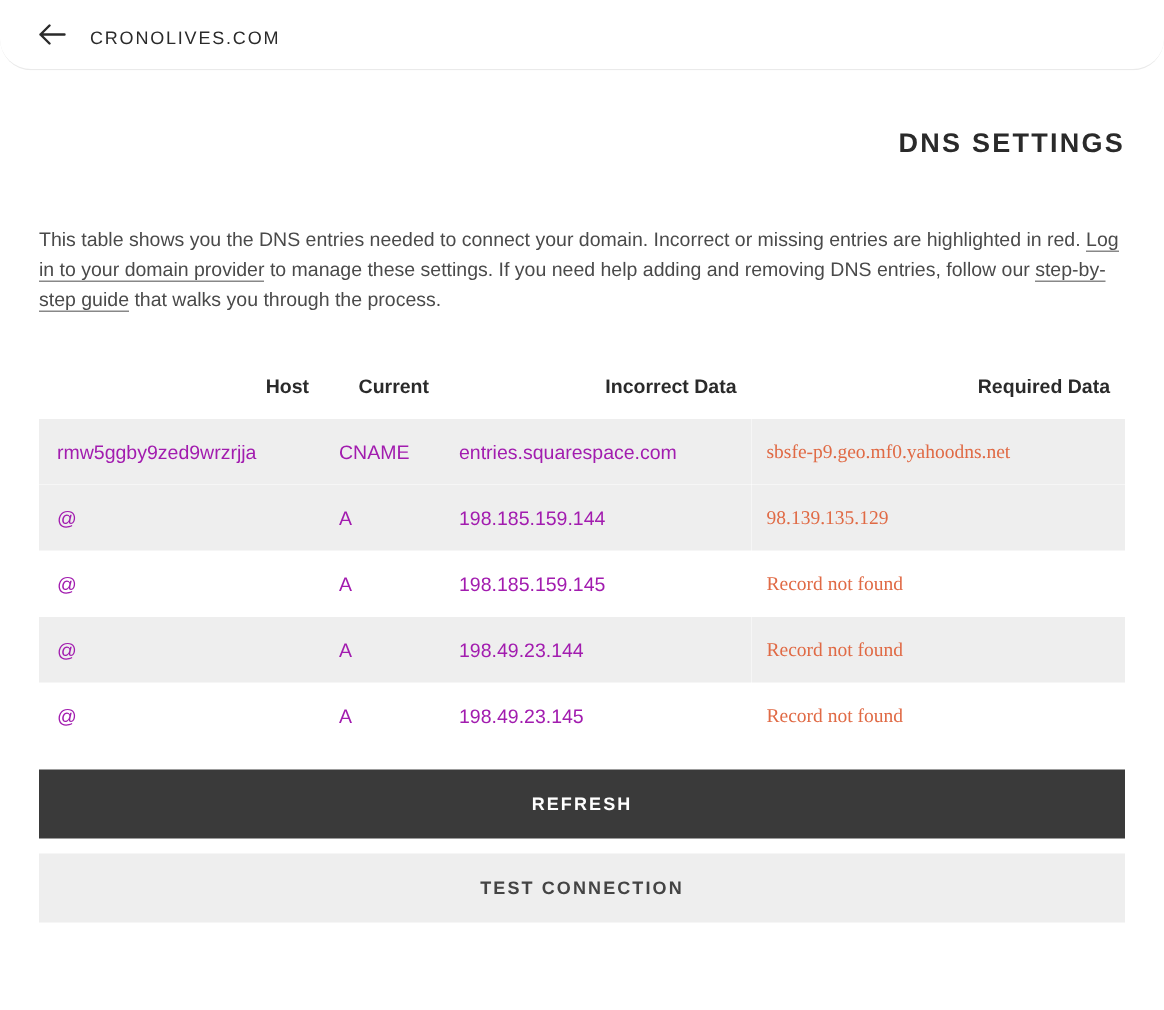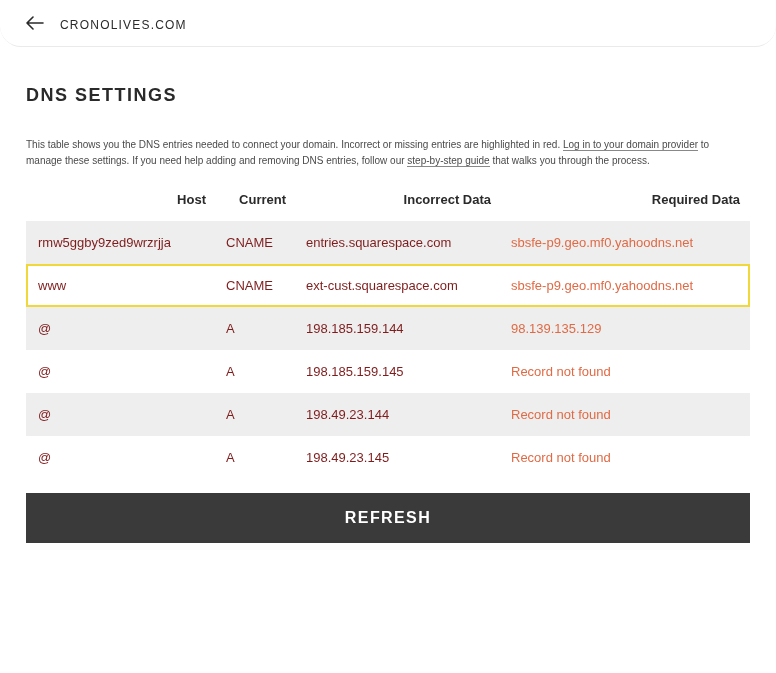--- a/index.html
+++ b/index.html
@@ -31,27 +31,28 @@
     color: #2a2a2a;
   }
   .content {
     padding: 38px 26px 30px 26px;
   }
   .page-title {
     font-size: 18px;
     letter-spacing: 1.5px;
     font-weight: 600;
     color: #2a2a2a;
-    margin-bottom: 31px;
+    margin-bottom: 44px;
+    text-align: right;
   }
   .intro {
-    font-size: 10px;
+    font-size: 13px;
     line-height: 1.55;
     color: #4a4a4a;
-    margin-bottom: 10px;
+    margin-bottom: 26px;
     max-width: 720px;
   }
   .intro a {
     color: #4a4a4a;
     text-decoration: none;
     border-bottom: 1px solid #888;
     cursor: pointer;
   }
   table {
     width: 100%;
@@ -61,42 +62,42 @@
   th {
     text-align: right;
     font-weight: 600;
     font-size: 13px;
     color: #2a2a2a;
     padding: 14px 10px 14px 10px;
   }
   th:first-child, td:first-child { padding-left: 12px; }
   td {
     font-size: 13px;
-    color: #7f1d1d;
+    color: #a21caf;
     padding: 14px 10px;
     overflow: hidden;
     text-overflow: ellipsis;
     white-space: nowrap;
   }
   tr.data-row.even { background: #eeeeee; }
   tr.data-row.odd  { background: #ffffff; }
   tr.highlight {
     outline: 2px solid #f0d83a;
     outline-offset: -2px;
   }
-  .err { color: #e06a45; }
+  .err { color: #e06a45; font-family: Liberation Serif, serif; }
   col.c-host   { width: 190px; }
   col.c-record { width: 80px;  }
   col.c-req    { width: 205px; }
   col.c-cur    { width: auto;  }
   .btn {
     display: block;
     width: 100%;
     text-align: center;
-    font-size: 16px;
+    font-size: 12px;
     letter-spacing: 1.4px;
     font-weight: 600;
     padding: 16px 0;
     border: none;
     cursor: pointer;
     margin-top: 14px;
   }
   .btn-dark { background: #3a3a3a; color: #fff; }
   .btn-light { background: #eeeeee; color: #444; margin-top: 10px; }
 </style>
@@ -134,26 +135,20 @@
         <th>Required Data</th>
       </tr>
     </thead>
     <tbody id="dns-body">
         <tr class="data-row even">
           <td>rmw5ggby9zed9wrzrjja</td>
           <td>CNAME</td>
           <td>entries.squarespace.com</td>
           <td class="err">sbsfe-p9.geo.mf0.yahoodns.net</td>
         </tr>
-        <tr class="data-row odd highlight">
-          <td>www</td>
-          <td>CNAME</td>
-          <td>ext-cust.squarespace.com</td>
-          <td class="err">sbsfe-p9.geo.mf0.yahoodns.net</td>
-        </tr>
         <tr class="data-row even">
           <td>@</td>
           <td>A</td>
           <td>198.185.159.144</td>
           <td class="err">98.139.135.129</td>
         </tr>
         <tr class="data-row odd">
           <td>@</td>
           <td>A</td>
           <td>198.185.159.145</td>
@@ -168,13 +163,14 @@
         <tr class="data-row odd">
           <td>@</td>
           <td>A</td>
           <td>198.49.23.145</td>
           <td class="err">Record not found</td>
         </tr>
       </tbody>
   </table>
 
   <button class="btn btn-dark">REFRESH</button>
+  <button class="btn btn-light">TEST CONNECTION</button>
 </div>
 
 </body></html>

